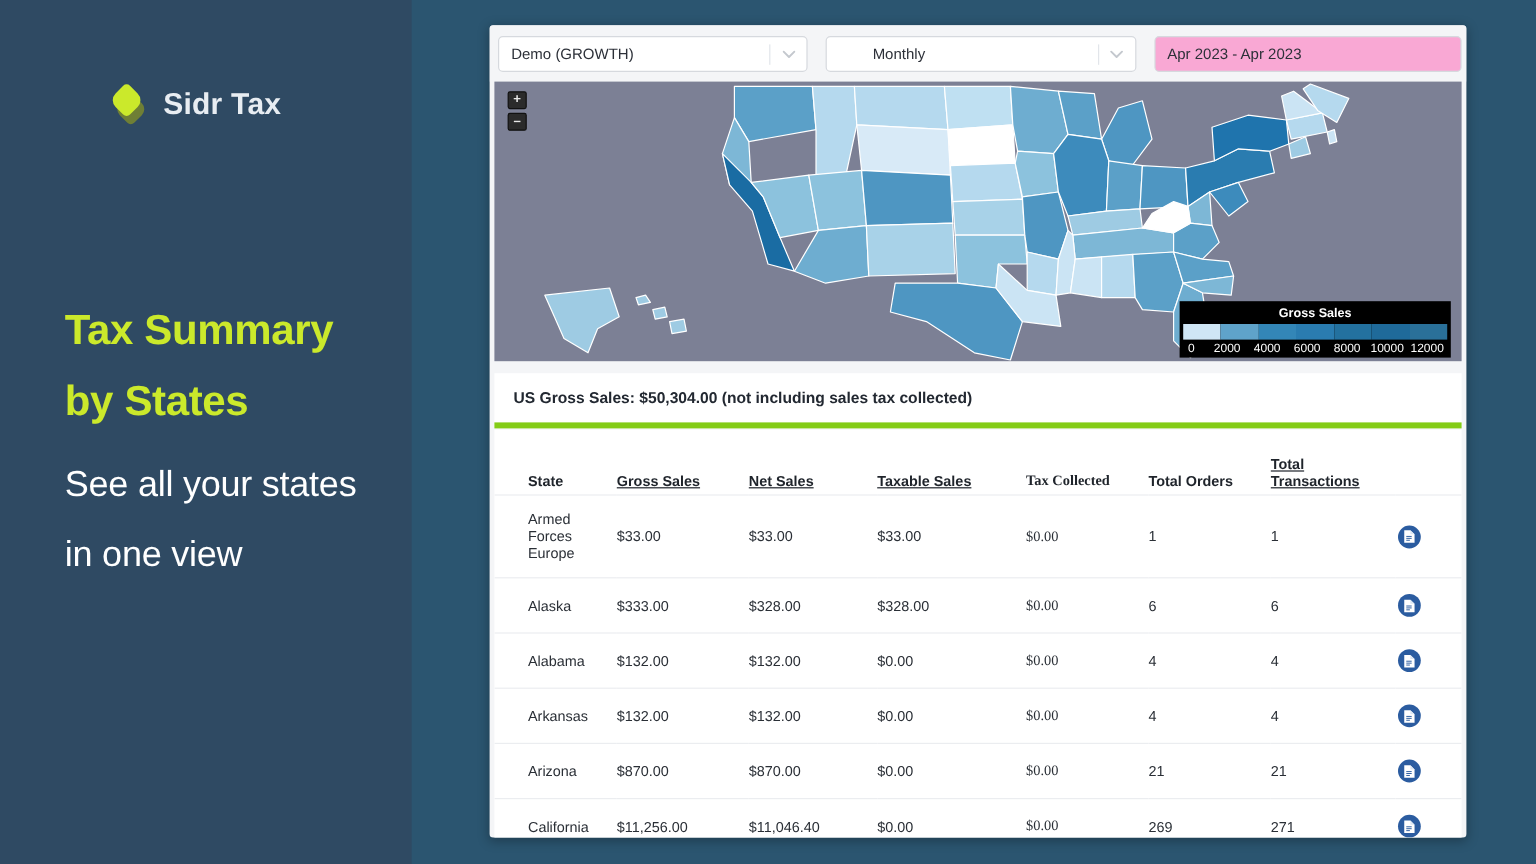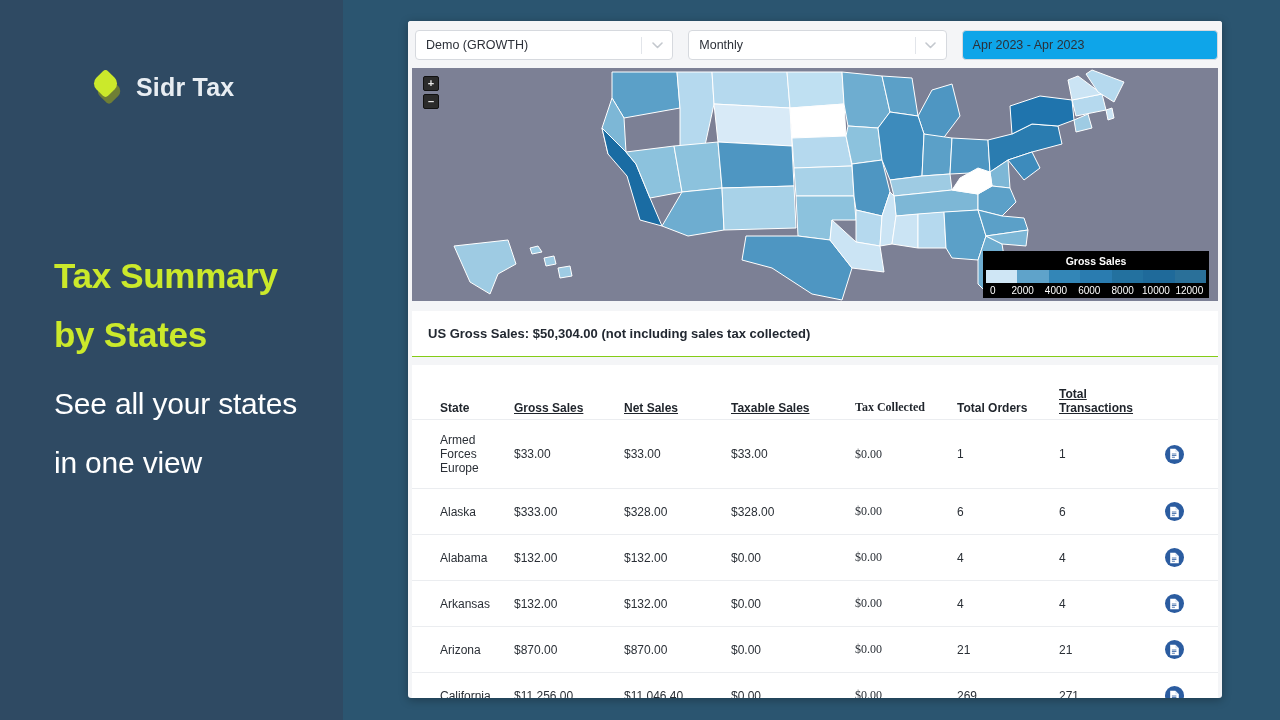--- a/index.html
+++ b/index.html
@@ -66,34 +66,34 @@
     padding: 9px 4px 8px 4px;
     background: #f4f5f7;
   }
   .select-box {
     position: relative;
     display: flex; align-items: center;
     height: 30px; background: #ffffff;
     border: 1px solid #d6d9de; border-radius: 4px;
   }
   .select-box.company { width: 261px; margin-left: 3px; }
-  .select-box.period  { width: 261px; }
+  .select-box.period  { width: 261px; padding-left: 28px; }
   .select-value {
     flex: 1; padding-left: 10px;
     font-size: 12.5px; color: #2c3038;
     white-space: nowrap; overflow: hidden; text-overflow: ellipsis;
   }
   .select-divider { width: 1px; height: 17px; background: #e2e5ea; }
   .chevron {
     width: 30px; display: flex; align-items: center; justify-content: center;
   }
   .chevron svg { display: block; }
   .date-box {
     width: 259px; height: 30px;
-    background: #0ea5e9; border: 1px solid #d6d9de; border-radius: 4px;
+    background: #f9a8d4; border: 1px solid #d6d9de; border-radius: 4px;
     display: flex; align-items: center;
     padding-left: 10px;
     font-size: 12.5px; color: #2c3038;
   }
 
   
   .map-wrap {
     position: relative;
     margin: 0 4px;
     width: 806px; height: 233px;
@@ -129,26 +129,26 @@
   .legend-bar div { flex: 1; }
   .legend-ticks {
     display: flex; color: #ffffff; font-size: 10px;
     padding-top: 2px; padding-bottom: 1px;
   }
   .legend-ticks span { flex: 1; text-align: center; }
   .legend-ticks span:first-child { text-align: left; padding-left: 4px; flex: 0 0 20px; }
 
   
   .summary-card {
-    margin: 10px 4px 8px 4px;
+    margin: 10px 4px 1px 4px;
     width: 806px; height: 46px;
     background: #ffffff;
     display: flex; align-items: center;
     padding-left: 16px;
-    border-bottom: 1px solid #84cc16;
+    border-bottom: 5px solid #84cc16;
   }
   .summary-text { font-size: 13px; font-weight: bold; color: #222831; }
 
   
   .table-card {
     margin: 0 4px; width: 806px;
     background: #ffffff;
     height: 341px;
     overflow: hidden;
   }

